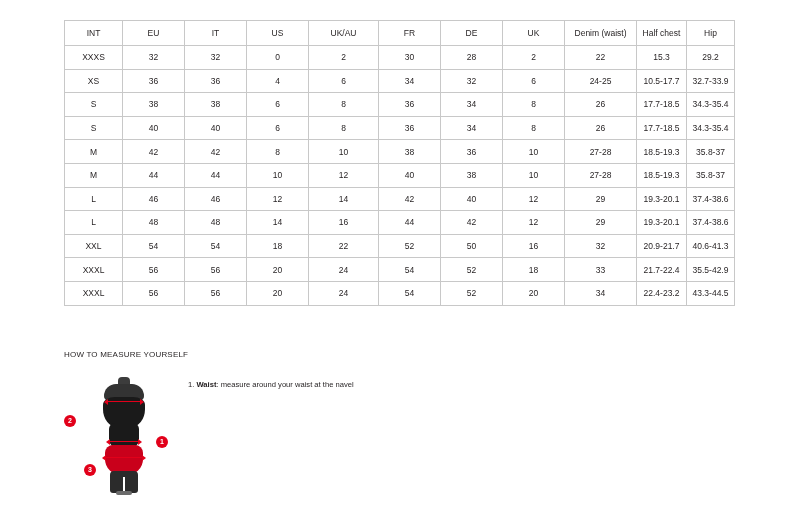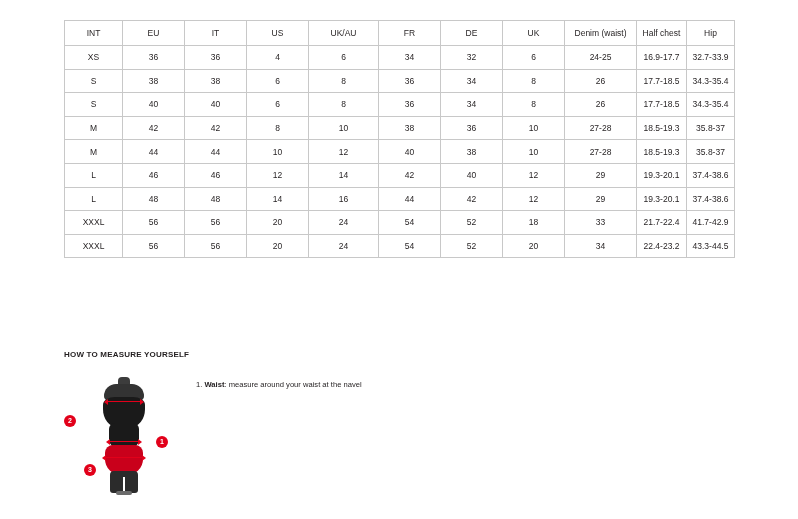--- a/index.html
+++ b/index.html
@@ -67,38 +67,38 @@
 
   
   .howto {
     position: absolute;
     left: 64px;
     top: 350px;
     width: 680px;
   }
   .howto-title {
     font-size: 8px;
-    font-weight: bold;
+    font-weight: normal;
     letter-spacing: 0.2px;
     color: #231f20;
     margin-bottom: 10px;
   }
   .howto-body {
     position: relative;
     display: flex;
     align-items: flex-start;
   }
   .figure {
     position: relative;
     width: 116px;
     height: 130px;
     flex: 0 0 116px;
   }
   .steps {
-    margin-left: 16px;
+    margin-left: 8px;
     padding-top: 10px;
   }
   .step {
     font-size: 7.6px;
     line-height: 11px;
     color: #231f20;
     margin-bottom: 13px;
     white-space: nowrap;
   }
   .step b { font-weight: bold; }
@@ -258,30 +258,43 @@
           <th>FR</th>
           <th>DE</th>
           <th>UK</th>
           <th class="left-pad">Denim (waist)</th>
           <th class="left-pad">Half chest</th>
           <th class="left-pad">Hip</th>
         </tr>
       </thead>
       <tbody>
         <tr>
+          <td>XXXS</td>
+          <td>32</td>
+          <td>32</td>
+          <td>0</td>
+          <td>2</td>
+          <td>30</td>
+          <td>28</td>
+          <td>2</td>
+          <td>22</td>
+          <td class="left-pad">15.3</td>
+          <td class="left-pad">29.2</td>
+        </tr>
+        <tr>
           <td>XS</td>
           <td>36</td>
           <td>36</td>
           <td>4</td>
           <td>6</td>
           <td>34</td>
           <td>32</td>
           <td>6</td>
           <td>24-25</td>
-          <td class="left-pad">16.9-17.7</td>
+          <td class="left-pad">10.5-17.7</td>
           <td class="left-pad">32.7-33.9</td>
         </tr>
         <tr>
           <td>S</td>
           <td>38</td>
           <td>38</td>
           <td>6</td>
           <td>8</td>
           <td>36</td>
           <td>34</td>
@@ -349,31 +362,44 @@
           <td>14</td>
           <td>16</td>
           <td>44</td>
           <td>42</td>
           <td>12</td>
           <td>29</td>
           <td class="left-pad">19.3-20.1</td>
           <td class="left-pad">37.4-38.6</td>
         </tr>
         <tr>
+          <td>XXL</td>
+          <td>54</td>
+          <td>54</td>
+          <td>18</td>
+          <td>22</td>
+          <td>52</td>
+          <td>50</td>
+          <td>16</td>
+          <td>32</td>
+          <td class="left-pad">20.9-21.7</td>
+          <td class="left-pad">40.6-41.3</td>
+        </tr>
+        <tr>
           <td>XXXL</td>
           <td>56</td>
           <td>56</td>
           <td>20</td>
           <td>24</td>
           <td>54</td>
           <td>52</td>
           <td>18</td>
           <td>33</td>
           <td class="left-pad">21.7-22.4</td>
-          <td class="left-pad">41.7-42.9</td>
+          <td class="left-pad">35.5-42.9</td>
         </tr>
         <tr>
           <td>XXXL</td>
           <td>56</td>
           <td>56</td>
           <td>20</td>
           <td>24</td>
           <td>54</td>
           <td>52</td>
           <td>20</td>

